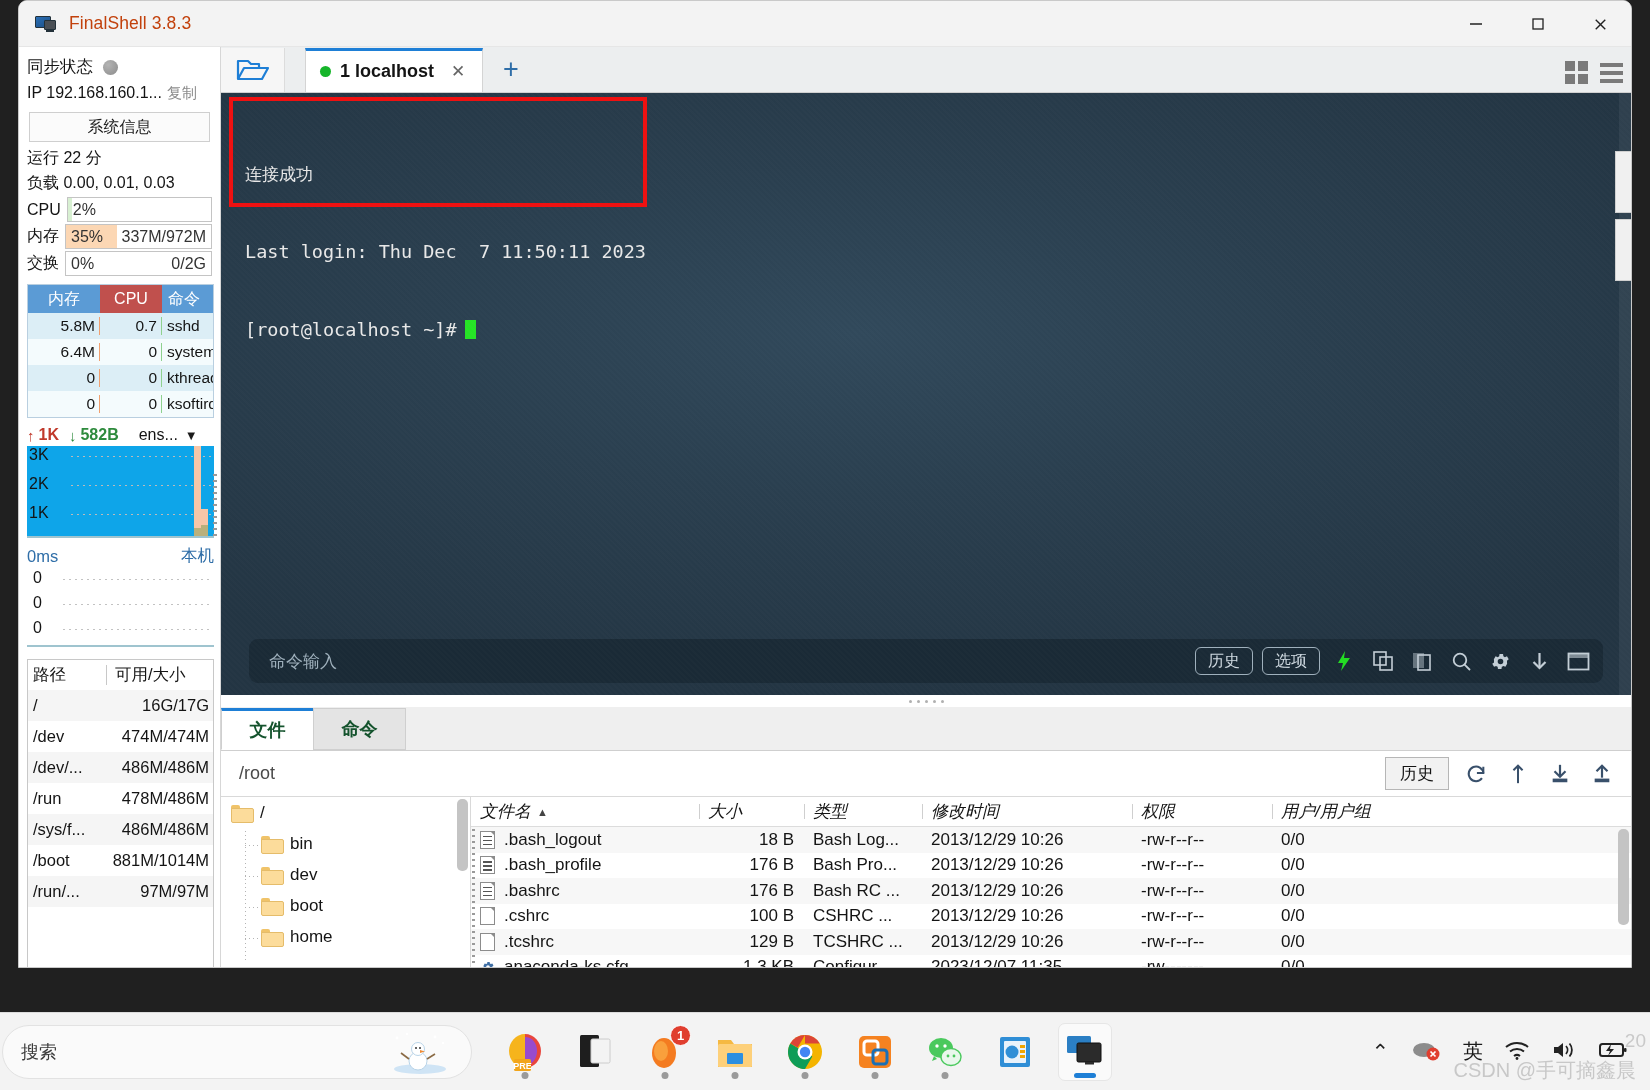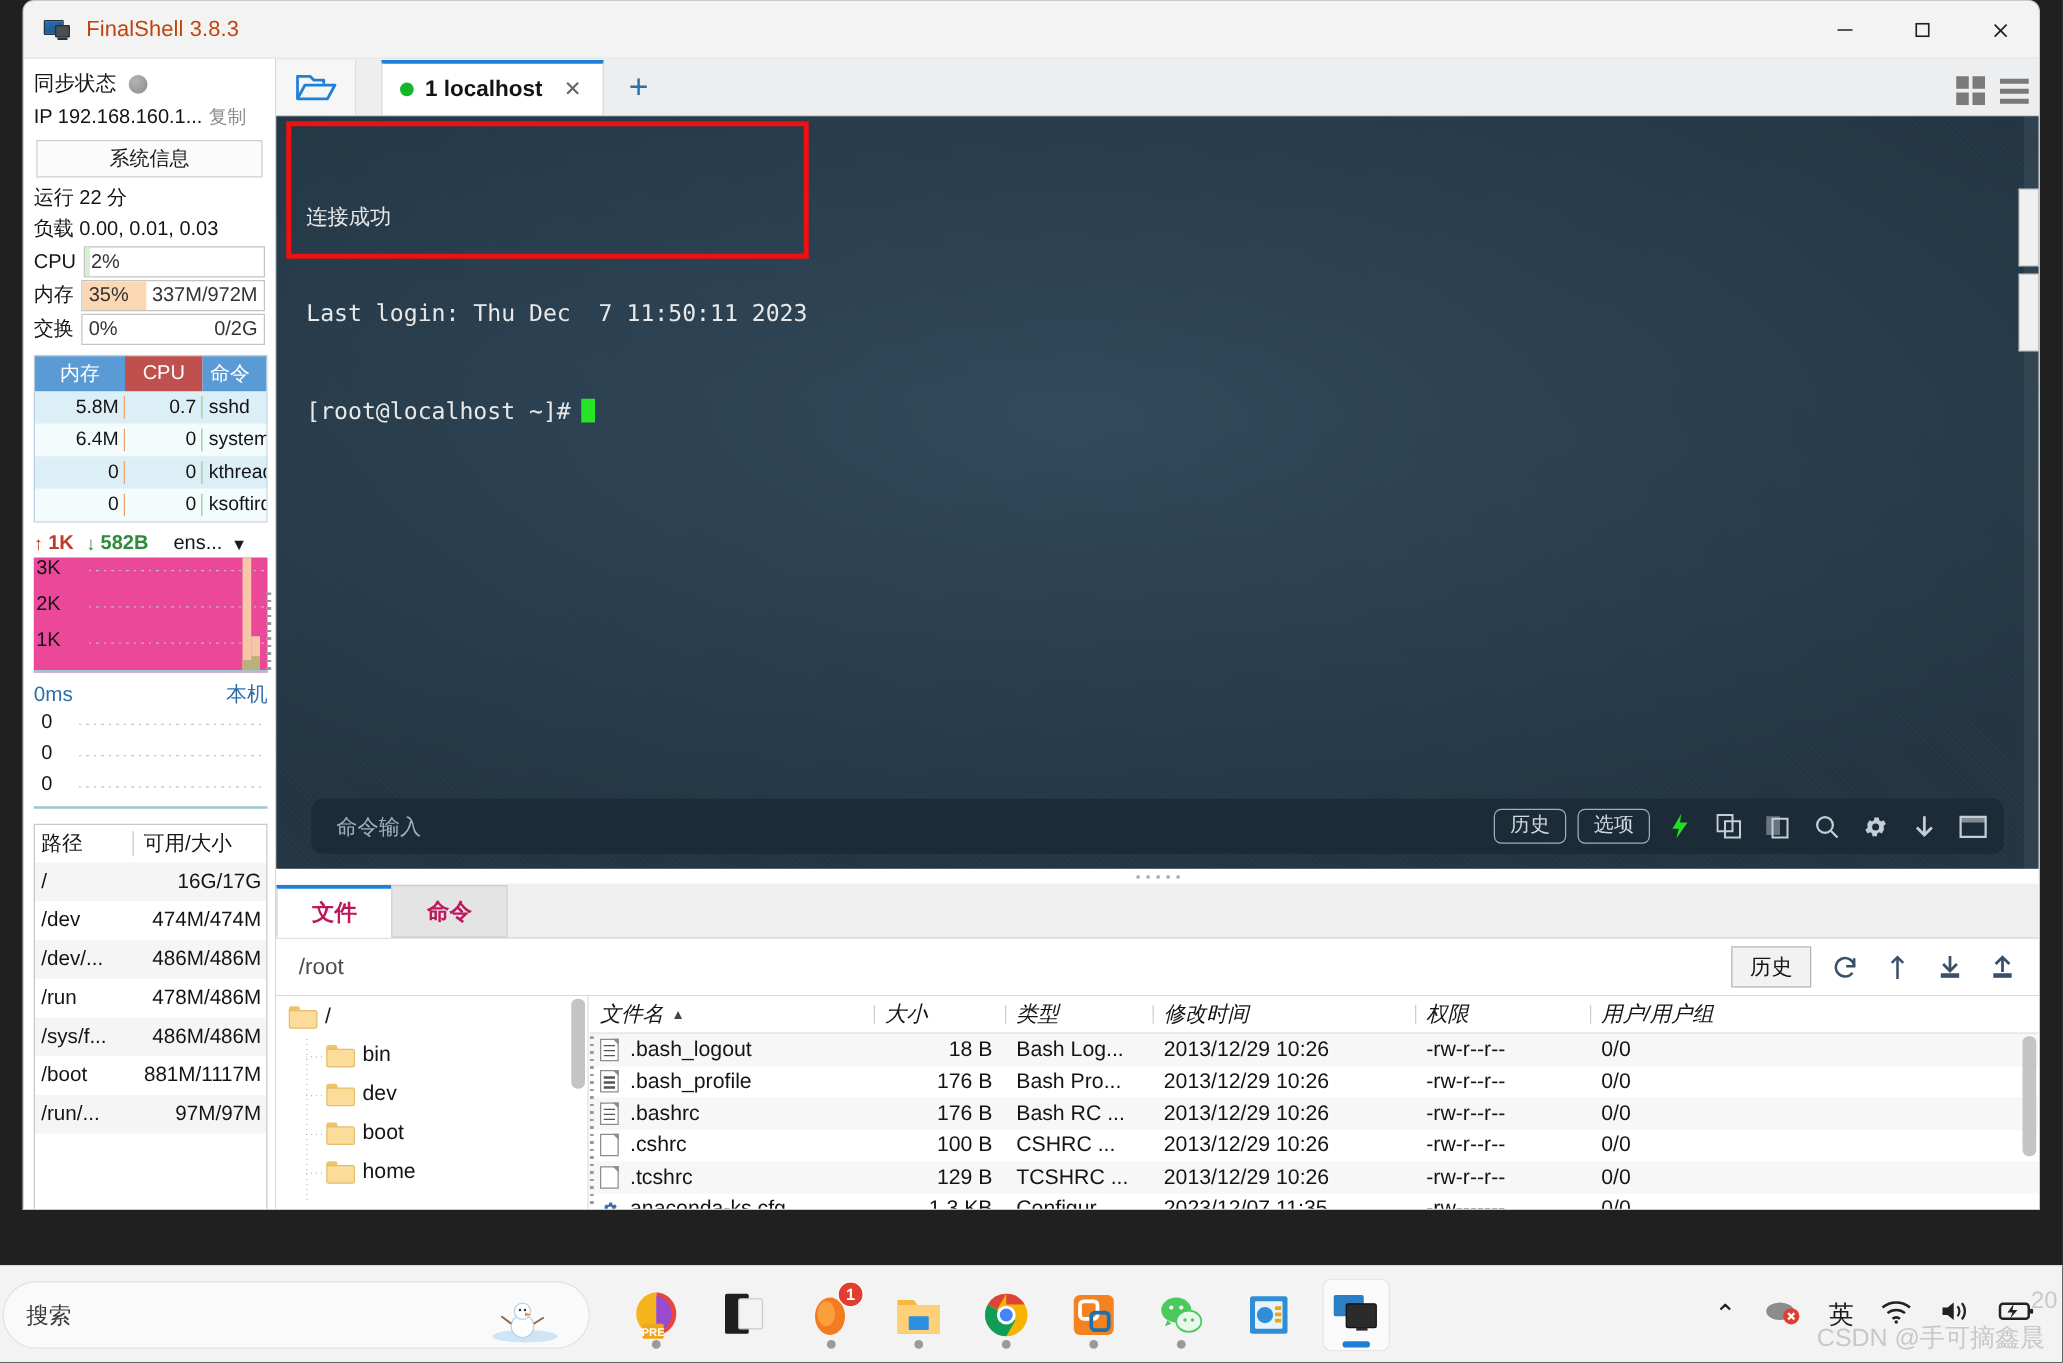--- a/index.html
+++ b/index.html
@@ -111,21 +111,21 @@
   .proc-cmd { flex: 1; padding-left: 5px; overflow: hidden; white-space: nowrap; }
 
   
   .net-head { display: flex; align-items: center; gap: 4px; padding: 8px 6px 2px 8px; font-size: 16px; }
   .net-up { color: #c0392b; font-weight: 600; }
   .net-down { color: #2e8b3d; font-weight: 600; }
   .net-iface { color: #141414; }
   .arrow-up, .arrow-dn { font-size: 15px; }
   .net-graph {
     margin: 0 6px 0 8px; height: 92px; position: relative;
-    border-bottom: 2px solid #9fc4cf; background: #ec4899;
+    border-bottom: 2px solid #9fc4cf; background: #0ea5e9;
   }
   .ng-label { position: absolute; left: 2px; font-size: 16px; color: #141414; }
   .ng-dots { position: absolute; left: 44px; right: 2px; height: 1px;
     background-image: repeating-linear-gradient(to right, #bbb 0 2px, transparent 2px 6px); }
   .ng-bar { position: absolute; bottom: 0; background: #f7c6a8; }
   .ng-bar2 { position: absolute; bottom: 0; background: #b9b07c; }
   .ng-scrollmark { position: absolute; right: -3px; width: 4px; background-image: repeating-linear-gradient(to bottom, #9a9a9a 0 2px, transparent 2px 6px); }
 
   
   .ping-head { display: flex; align-items: center; padding: 7px 6px 2px 8px; font-size: 16.5px; }
@@ -218,21 +218,21 @@
 
   
   .splitter { height: 12px; background: #ffffff; display: flex; align-items: center; justify-content: center; gap: 5px; }
   .splitter i { width: 3px; height: 3px; background: #b0b0b0; border-radius: 50%; display: block; }
 
   
   .filepanel { height: 262px; flex: none; background: #fff; display: flex; flex-direction: column; }
   .fp-tabs { height: 44px; background: #efefef; display: flex; align-items: flex-end; border-bottom: 1px solid #cfcfcf; }
   .fp-tab {
     height: 42px; width: 93px; display: flex; align-items: center; justify-content: center;
-    font-size: 18px; font-weight: bold; color: #be185d;
+    font-size: 18px; font-weight: bold; color: #14532d;
     border: 1px solid #cfcfcf; background: #e4e4e4; margin-right: -1px;
   }
   .fp-tab.active { background: #ffffff; border-top: 3px solid #1e7fd6; border-bottom-color: #fff; }
   .fp-pathbar {
     height: 46px; display: flex; align-items: center; padding: 0 14px 0 18px;
     border-bottom: 1px solid #d9d9d9; background: #fff; gap: 12px;
   }
   .fp-path { font-size: 18px; color: #4a4a4a; flex: 1; }
   .hist-btn {
     border: 1px solid #b6b6b6; background: #f2f2f2; padding: 4px 14px;
@@ -483,21 +483,21 @@
           <div class="disk-row">
             <div class="disk-path">/run</div>
             <div class="disk-size">478M/486M</div>
           </div>
           <div class="disk-row">
             <div class="disk-path">/sys/f...</div>
             <div class="disk-size">486M/486M</div>
           </div>
           <div class="disk-row">
             <div class="disk-path">/boot</div>
-            <div class="disk-size">881M/1117M</div>
+            <div class="disk-size">881M/1014M</div>
           </div>
           <div class="disk-row">
             <div class="disk-path">/run/...</div>
             <div class="disk-size">97M/97M</div>
           </div>
         </div>
       </div>
 
       <div class="main-area">
 

